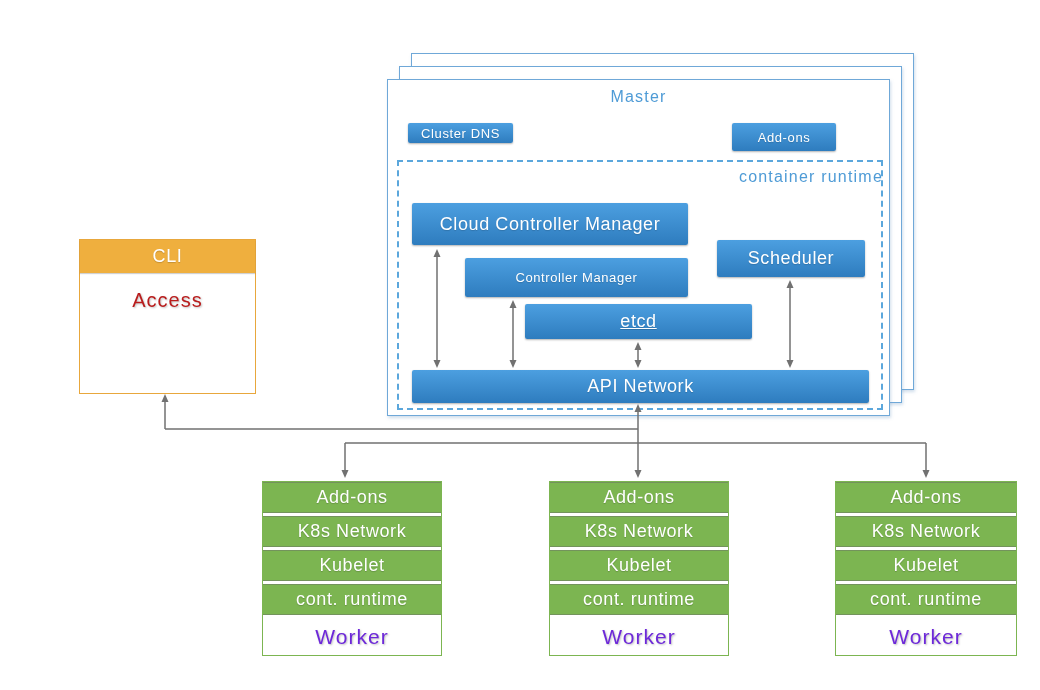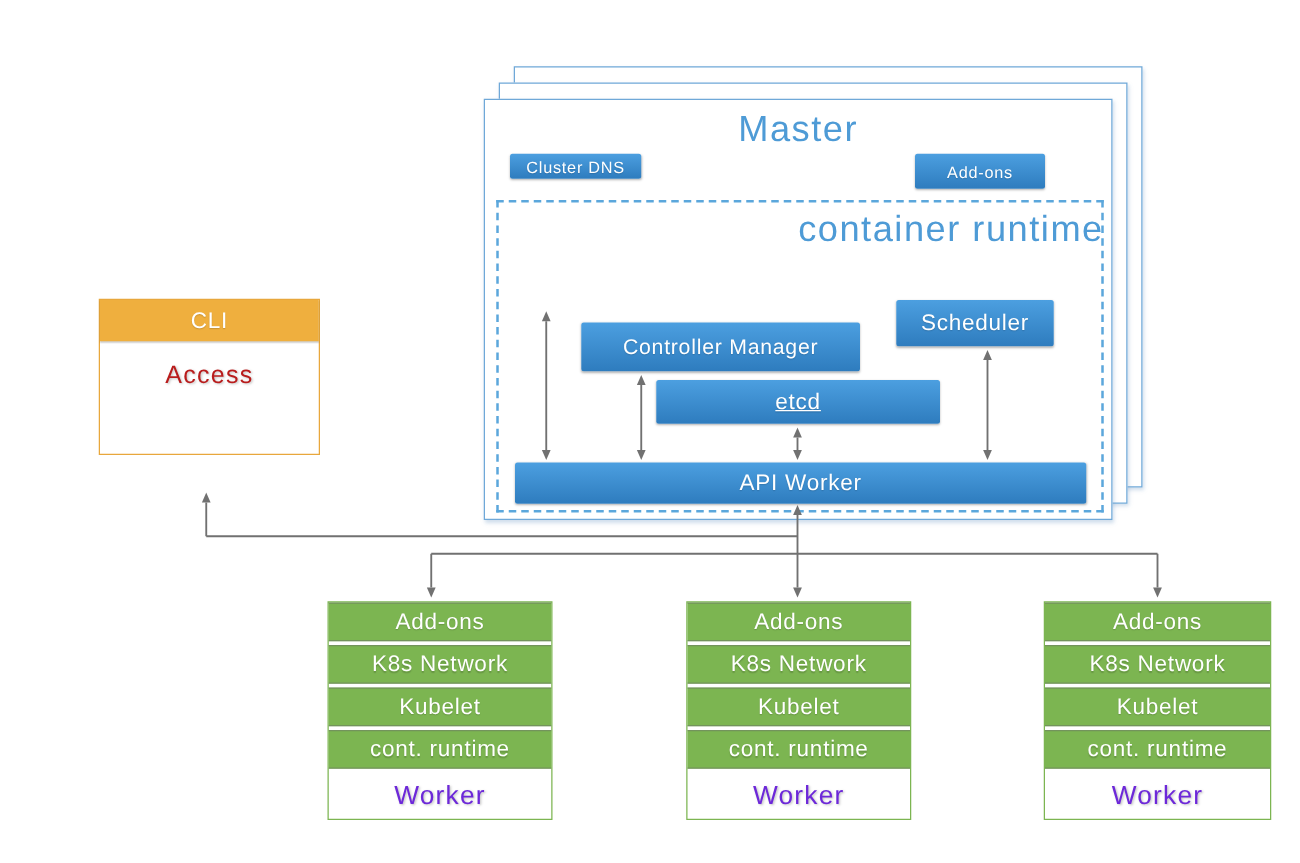--- a/index.html
+++ b/index.html
@@ -17,21 +17,21 @@
   
   .dashed-box { position:absolute; border:2px dashed #5BA7DC; background:transparent; }
   
   .blue-box {
     position:absolute; background:linear-gradient(180deg,#4C9FE0 0%,#2E7CBE 100%);
     color:#fff; display:flex; align-items:center; justify-content:center;
     border-radius:2px; box-shadow:0 1px 2px rgba(0,0,0,.3);
     letter-spacing:.6px; z-index:3; text-shadow:0 1px 1px rgba(0,0,0,.15);
   }
   .blue-title {
-    position:absolute; color:#4E9BD6; font-size:29px; letter-spacing:1.2px;
+    position:absolute; color:#4E9BD6; font-size:16px; letter-spacing:1.2px;
     text-align:center; z-index:2;
   }
   
   .connectors { position:absolute; left:0; top:0; z-index:2; pointer-events:none; }
   
   .stack { position:absolute; background:#fff; z-index:3; }
   .access-stack { border:1px solid #E8A73C; }
   .worker-stack { border:1px solid #7CB551; }
   .stack-row {
     display:flex; align-items:center; justify-content:center;
@@ -107,26 +107,27 @@
       <polygon points="161.5,402 168.5,402 165,394"></polygon>
 
       <polygon points="341.5,470 348.5,470 345,478"></polygon>
       <polygon points="922.5,470 929.5,470 926,478"></polygon>
     </g>
   </svg>
 
   <div class="blue-box" style="left:408px; top:123px; width:105px; height:20px; font-size:13px;">Cluster DNS</div>
   <div class="blue-box" style="left:732px; top:123px; width:104px; height:28px; font-size:13px;">Add-ons</div>
 
-  <div class="blue-box" style="left:465px; top:258px; width:223px; height:39px; font-size:17px;">Controller Manager</div>
+  <div class="blue-box" style="left:412px; top:203px; width:276px; height:42px; font-size:18px;">Cloud Controller Manager</div>
+  <div class="blue-box" style="left:465px; top:258px; width:223px; height:39px; font-size:13px;">Controller Manager</div>
   <div class="blue-box" style="left:525px; top:304px; width:227px; height:35px; font-size:18px;text-decoration:underline;">etcd</div>
-  <div class="blue-box" style="left:717px; top:240px; width:126px; height:37px; font-size:18px;">Scheduler</div>
-  <div class="blue-box" style="left:412px; top:370px; width:457px; height:33px; font-size:18px;">API Worker</div>
+  <div class="blue-box" style="left:717px; top:240px; width:148px; height:37px; font-size:18px;">Scheduler</div>
+  <div class="blue-box" style="left:412px; top:370px; width:457px; height:33px; font-size:18px;">API Network</div>
 
-  <div class="stack access-stack" style="left:79px; top:239px; width:177px; height:125px;">
+  <div class="stack access-stack" style="left:79px; top:239px; width:177px; height:155px;">
     <div class="stack-row orange-row">CLI</div>
     <div class="stack-label access-label">Access</div>
   </div>
 
   <div class="stack worker-stack" style="left:262px; top:481px; width:180px; height:175px;">
     <div class="stack-row green-row">Add-ons</div>
     <div class="stack-row green-row">K8s Network</div>
     <div class="stack-row green-row">Kubelet</div>
     <div class="stack-row green-row">cont. runtime</div>
     <div class="stack-label worker-label">Worker</div>

